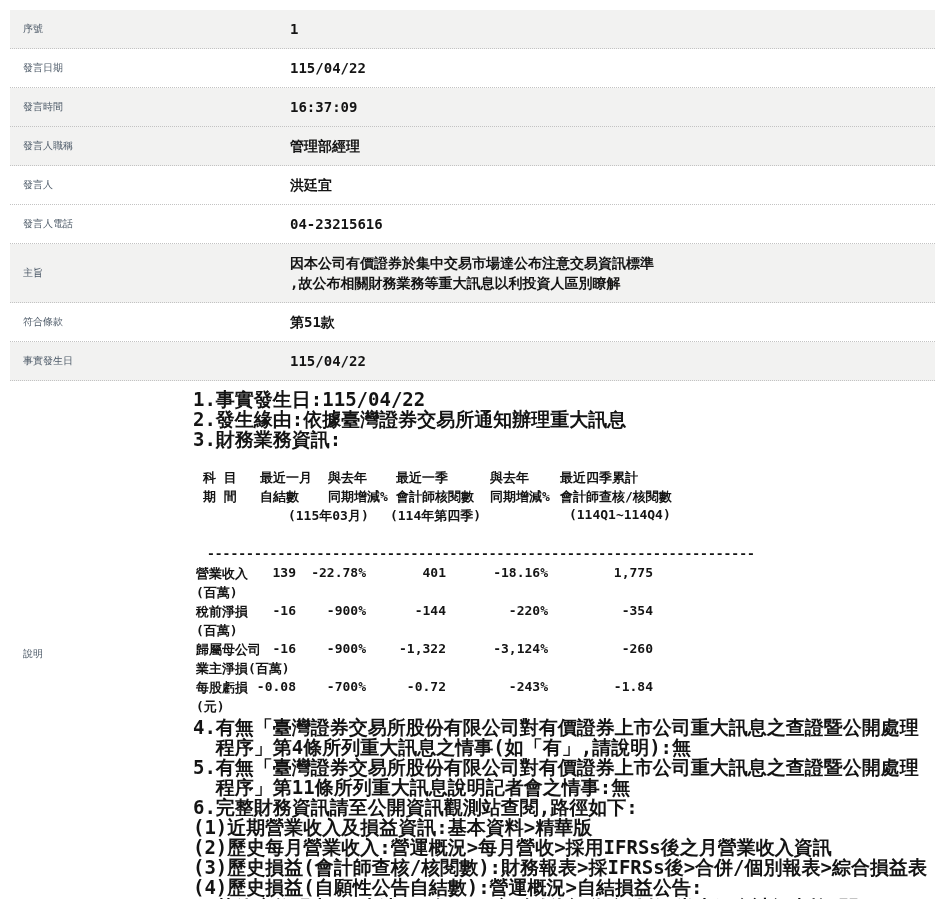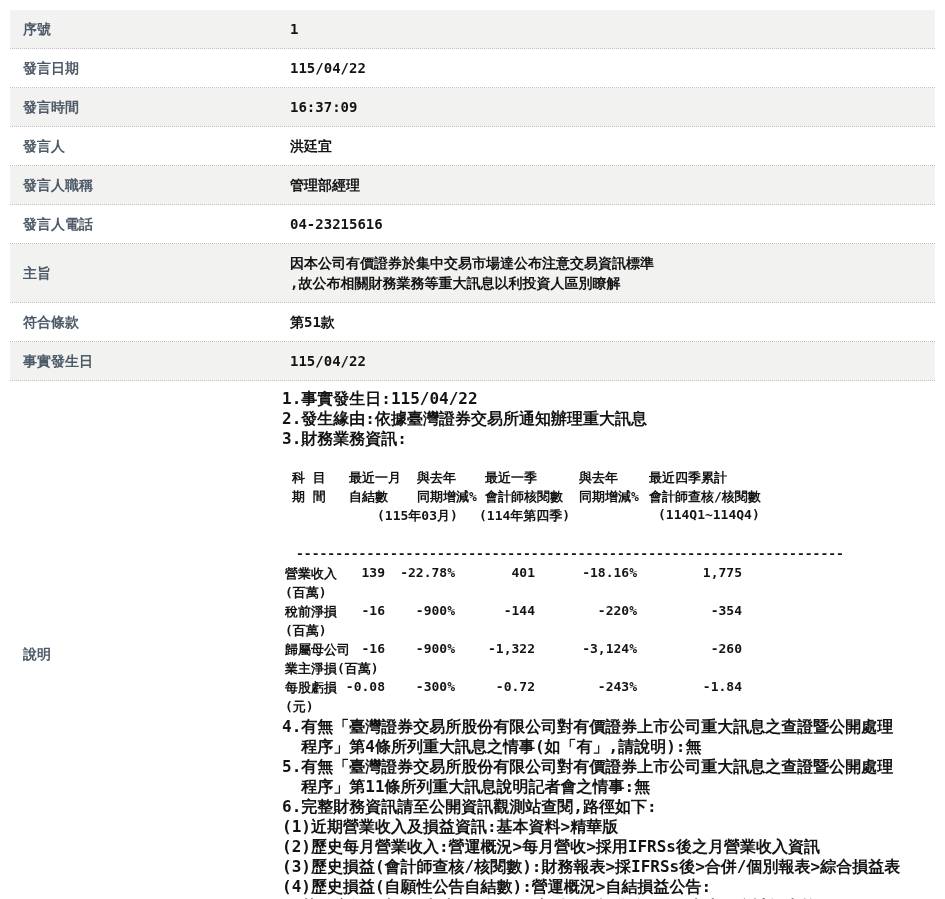--- a/index.html
+++ b/index.html
@@ -12,39 +12,39 @@
     position:absolute;left:10px;top:10px;width:925px;
   }
   .row{
     display:flex;align-items:center;
     border-bottom:1px dotted #c3c3c3;
   }
   .row.alt{background:#f2f2f1;}
   .lbl{
     width:280px;box-sizing:border-box;
     padding:9px 6px 9px 13px;
-    font-size:14px;line-height:20px;
-    font-weight:700;color:#4d5a68;
+    font-size:10px;line-height:20px;
+    font-weight:400;color:#4d5a68;
   }
   .val{
     flex:1;box-sizing:border-box;
     padding:9px 8px 9px 0;
     font-size:14px;line-height:20px;
     font-weight:700;color:#141414;
     font-family:"DejaVu Sans Mono","Liberation Sans",monospace;
     white-space:pre-line;
   }
   
   .desc{
     flex:1;box-sizing:border-box;
     padding:8px 8px 10px 0;
     font-weight:700;color:#141414;
     font-family:"DejaVu Sans Mono","Liberation Sans",monospace;
   }
-  .desc .txt{white-space:pre;font-size:16px;line-height:20px;}
+  .desc .txt{white-space:pre;font-size:19px;line-height:20px;}
   .fin-spacer{height:20px;}
   .fin{position:relative;width:645px;font-size:13px;}
   .fin-line{position:relative;height:19px;}
   .fin-line span{position:absolute;top:0;white-space:pre;}
   
   .fl0{left:10px;} .fl1{left:67px;} .fl2{left:135px;} .fl3{left:203px;text-align:center;} .fl4{left:297px;} .fl5{left:367px;}
   .fp1{left:95px;} .fp2{left:197px;} .fp3{left:376px;}
   
   .fdl{left:3px;} .fdu{left:3px;}
   .fr1{right:542px;} .fr2{right:472px;} .fr3{right:392px;} .fr4{right:290px;} .fr5{right:185px;text-align:right;}
@@ -63,28 +63,28 @@
   <div class="row">
     <div class="lbl">發言日期</div>
     <div class="val">115/04/22</div>
   </div>
 
   <div class="row alt">
     <div class="lbl">發言時間</div>
     <div class="val">16:37:09</div>
   </div>
 
+  <div class="row alt">
+    <div class="lbl">發言人職稱</div>
+    <div class="val">管理部經理</div>
+  </div>
+
   <div class="row">
     <div class="lbl">發言人</div>
     <div class="val">洪廷宜</div>
-  </div>
-
-  <div class="row alt">
-    <div class="lbl">發言人職稱</div>
-    <div class="val">管理部經理</div>
   </div>
 
   <div class="row">
     <div class="lbl">發言人電話</div>
     <div class="val">04-23215616</div>
   </div>
 
   <div class="row alt">
     <div class="lbl">主旨</div>
     <div class="val">因本公司有價證券於集中交易市場達公布注意交易資訊標準
@@ -172,21 +172,21 @@
           <span class="fr4">-3,124%</span>
           <span class="fr5">-260</span>
         </div>
         <div class="fin-line">
           <span class="fdu">業主淨損(百萬)</span>
         </div>
 
         <div class="fin-line">
           <span class="fdl">每股虧損</span>
           <span class="fr1">-0.08</span>
-          <span class="fr2">-300%</span>
+          <span class="fr2">-700%</span>
           <span class="fr3">-0.72</span>
           <span class="fr4">-243%</span>
           <span class="fr5">-1.84</span>
         </div>
         <div class="fin-line">
           <span class="fdu">(元)</span>
         </div>
       </div>
 
       <div class="txt">4.有無「臺灣證券交易所股份有限公司對有價證券上市公司重大訊息之查證暨公開處理

